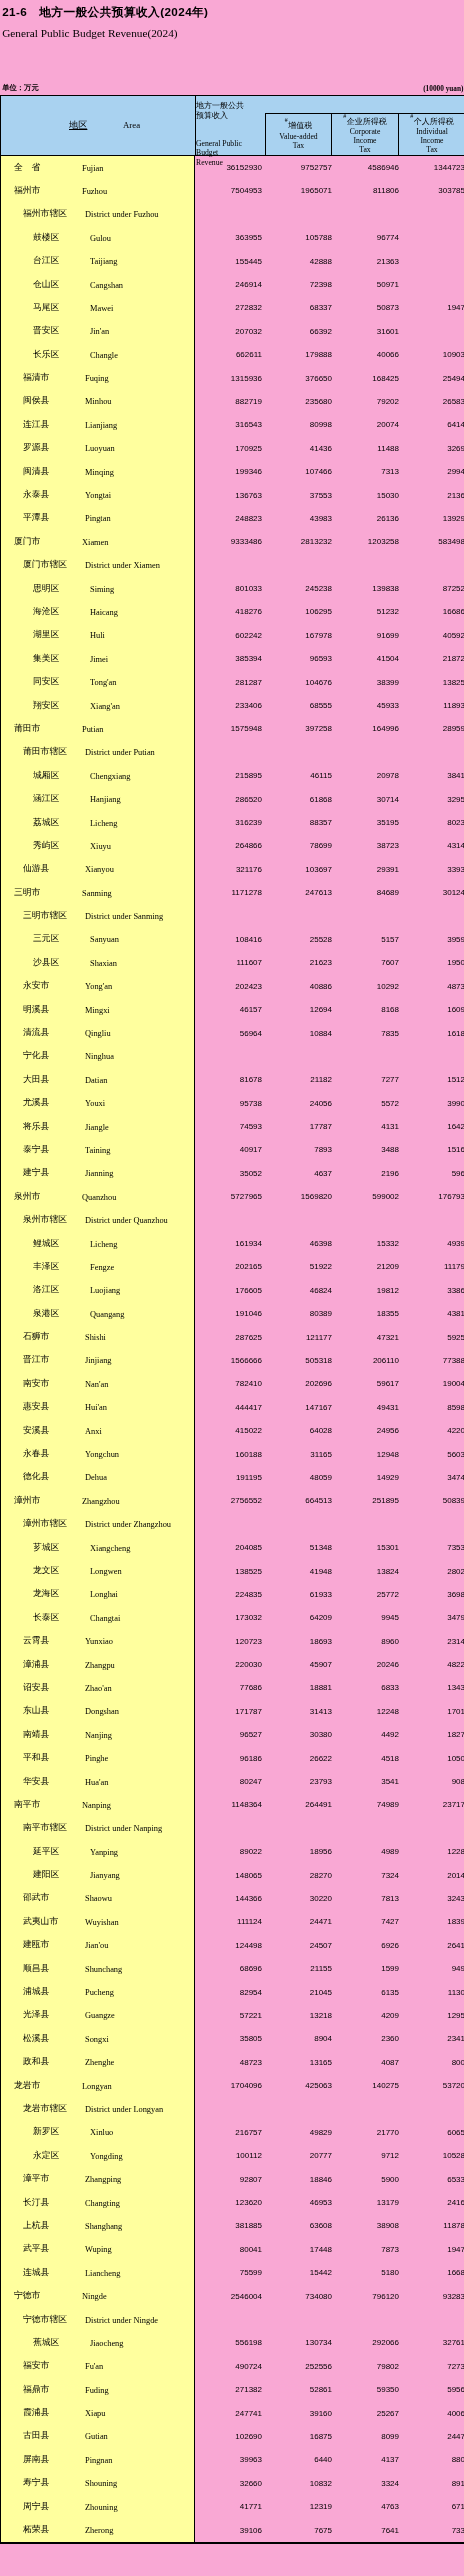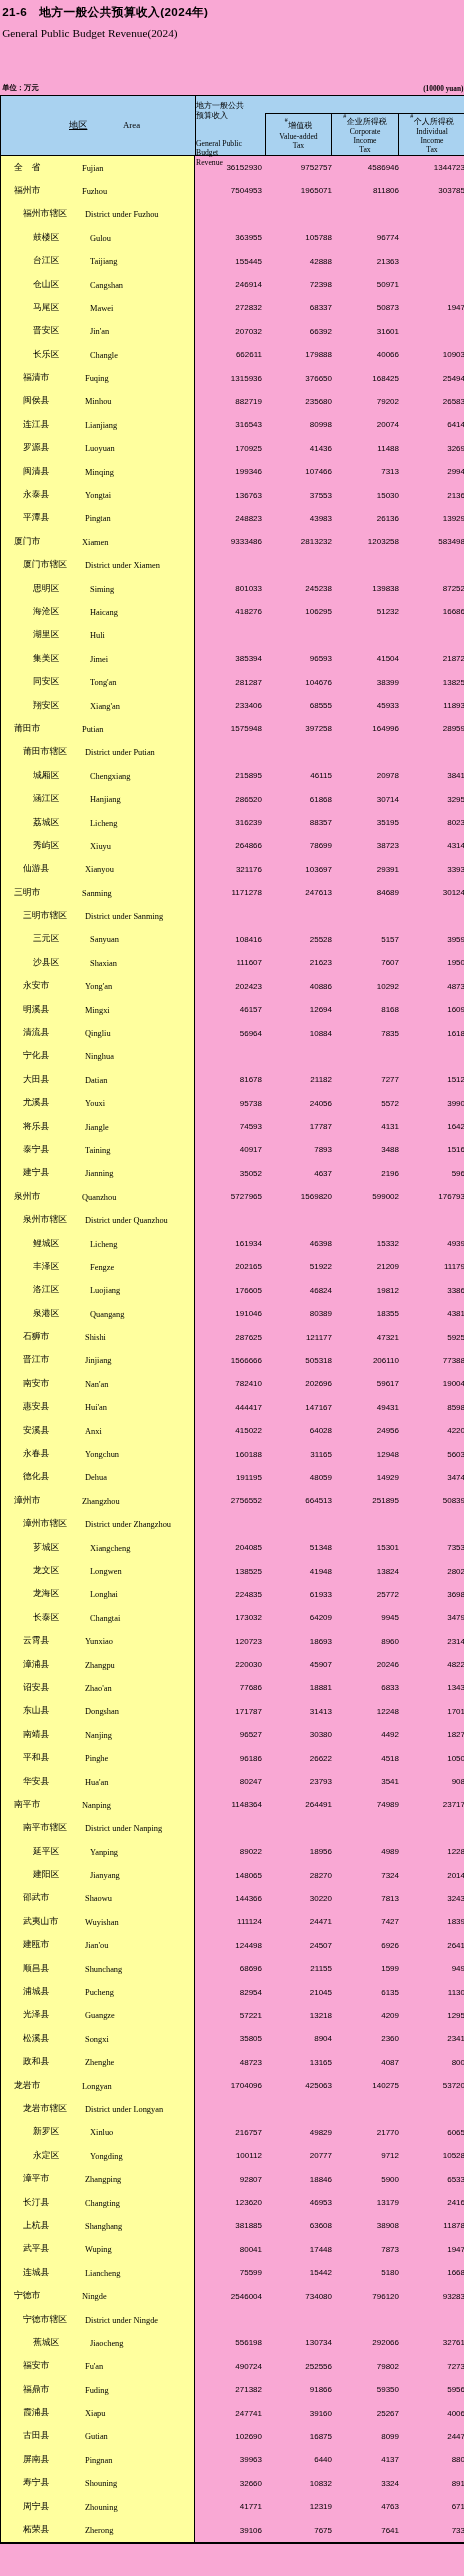--- a/index.html
+++ b/index.html
@@ -325,20 +325,26 @@
       <span class="num n2">106295</span>
       <span class="num n3">51232</span>
       <span class="num n4">16686</span>
     </div>
   </div>
         <div class="row lv2">
     <div class="area-cell">
       <span class="cn">湖里区</span>
       <span class="en">Huli</span>
     </div>
+    <div class="nums">
+      <span class="num n1">602242</span>
+      <span class="num n2">167978</span>
+      <span class="num n3">91699</span>
+      <span class="num n4">40592</span>
+    </div>
   </div>
         <div class="row lv2">
     <div class="area-cell">
       <span class="cn">集美区</span>
       <span class="en">Jimei</span>
     </div>
     <div class="nums">
       <span class="num n1">385394</span>
       <span class="num n2">96593</span>
       <span class="num n3">41504</span>
@@ -1215,21 +1221,21 @@
       <span class="num n4">7273</span>
     </div>
   </div>
         <div class="row lv1">
     <div class="area-cell">
       <span class="cn">福鼎市</span>
       <span class="en">Fuding</span>
     </div>
     <div class="nums">
       <span class="num n1">271382</span>
-      <span class="num n2">91866</span>
+      <span class="num n2">52861</span>
       <span class="num n3">59350</span>
       <span class="num n4">5956</span>
     </div>
   </div>
         <div class="row lv1">
     <div class="area-cell">
       <span class="cn">霞浦县</span>
       <span class="en">Xiapu</span>
     </div>
     <div class="nums">

